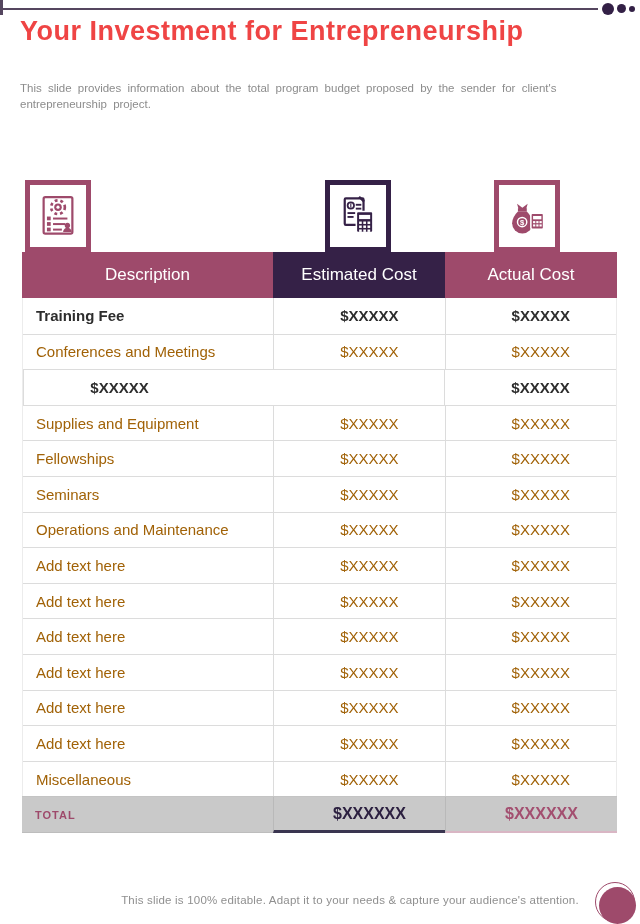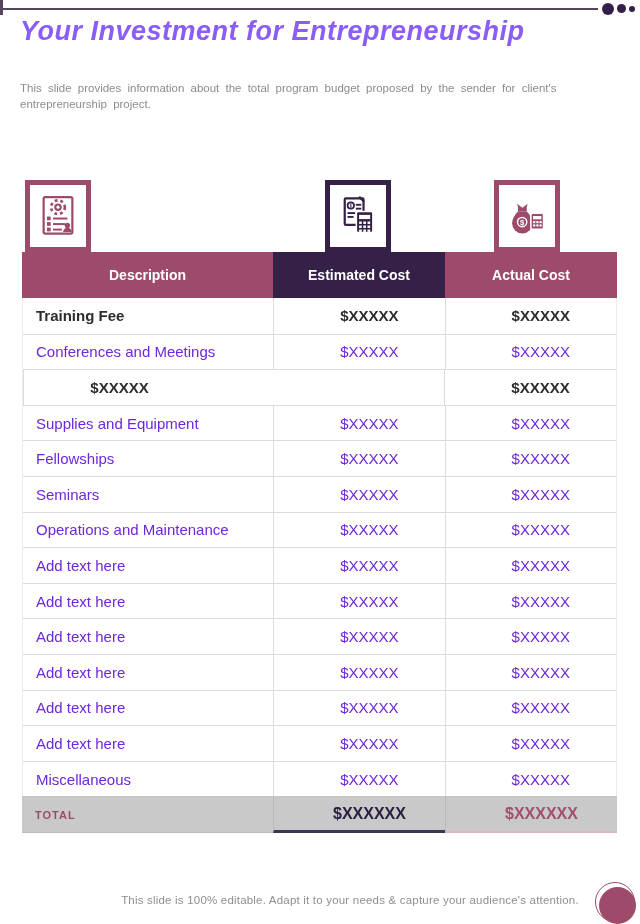--- a/index.html
+++ b/index.html
@@ -11,21 +11,21 @@
   
   .top-tick{position:absolute;left:0;top:0;width:3px;height:15px;background:#55465f;}
   .top-line{position:absolute;left:0;top:8px;width:598px;height:2px;background:#55465f;}
   .dot{position:absolute;border-radius:50%;background:#332046;}
   .dot.d1{left:602px;top:3px;width:12px;height:12px;}
   .dot.d2{left:617px;top:4px;width:9px;height:9px;}
   .dot.d3{left:629px;top:6px;width:6px;height:6px;}
   
   .title{
     position:absolute;left:20px;top:16px;width:560px;
-    font-size:27px;font-weight:bold;color:#8b5cf6;line-height:31px;letter-spacing:.5px;font-style:italic;
+    font-size:27px;font-weight:bold;color:#ef4444;line-height:31px;letter-spacing:.5px;
   }
   .subtitle{
     position:absolute;left:20px;top:80px;width:540px;
     font-size:11.5px;color:#8c8c8c;line-height:16px;word-spacing:3px;
   }
   
   .icon-frame{
     position:absolute;top:180px;width:66px;height:72px;background:#fff;
     box-sizing:border-box;display:flex;align-items:center;justify-content:center;z-index:3;
   }
@@ -35,28 +35,28 @@
   .icon-frame.f2{left:325px;}
   .icon-frame.f3{left:494px;}
   
   .ctable{position:absolute;left:22px;top:252px;width:595px;z-index:2;}
   .trow{display:flex;box-sizing:border-box;}
   .c{box-sizing:border-box;display:flex;align-items:center;padding-left:20px;}
   .c-desc{width:251px;padding-left:13px;}
   .c-est{width:172px;justify-content:center;}
   .c-act{width:172px;justify-content:center;}
   .thead{height:46px;}
-  .thead .c{font-size:14px;font-weight:bold;color:#ffffff;justify-content:center;padding-left:0;}
+  .thead .c{font-size:17px;font-weight:normal;color:#ffffff;justify-content:center;padding-left:0;}
   .thead .c-desc{background:#9e4a6b;}
   .thead .c-est{background:#352147;}
   .thead .c-act{background:#9e4a6b;}
   .tbody .trow{height:35.6px;border-top:1px solid #dcdcdc;justify-content:space-between;}
   .tbody .trow:first-child{border-top:none;}
   .tbody{border-left:1px solid #ececec;border-right:1px solid #ececec;}
-  .tbody .c{font-size:15px;color:#6d28d9;}
+  .tbody .c{font-size:15px;color:#a16207;}
   .tbody .c-est,.tbody .c-act{border-left:1px solid #dcdcdc;}
   .trow.bold .c{font-weight:bold;color:#2d2d2d;}
   .c.hl{background:#d2d2d2;}
   .ttotal{height:37px;border-top:1px solid #c4c4c4;}
   .ttotal .c{background:#c9c9c9;font-weight:bold;}
   .ttotal .c-desc{color:#9e4a6b;font-size:11px;letter-spacing:1px;border-bottom:1px solid #bdbdbd;}
   .ttotal .c-est{color:#2c2040;font-size:16px;border-left:1px solid #b9b9b9;border-bottom:3px solid #3a3550;}
   .ttotal .c-act{color:#a34f70;font-size:16px;border-left:1px solid #b9b9b9;border-bottom:2px solid #d9b6c4;}
   
   .footer{

